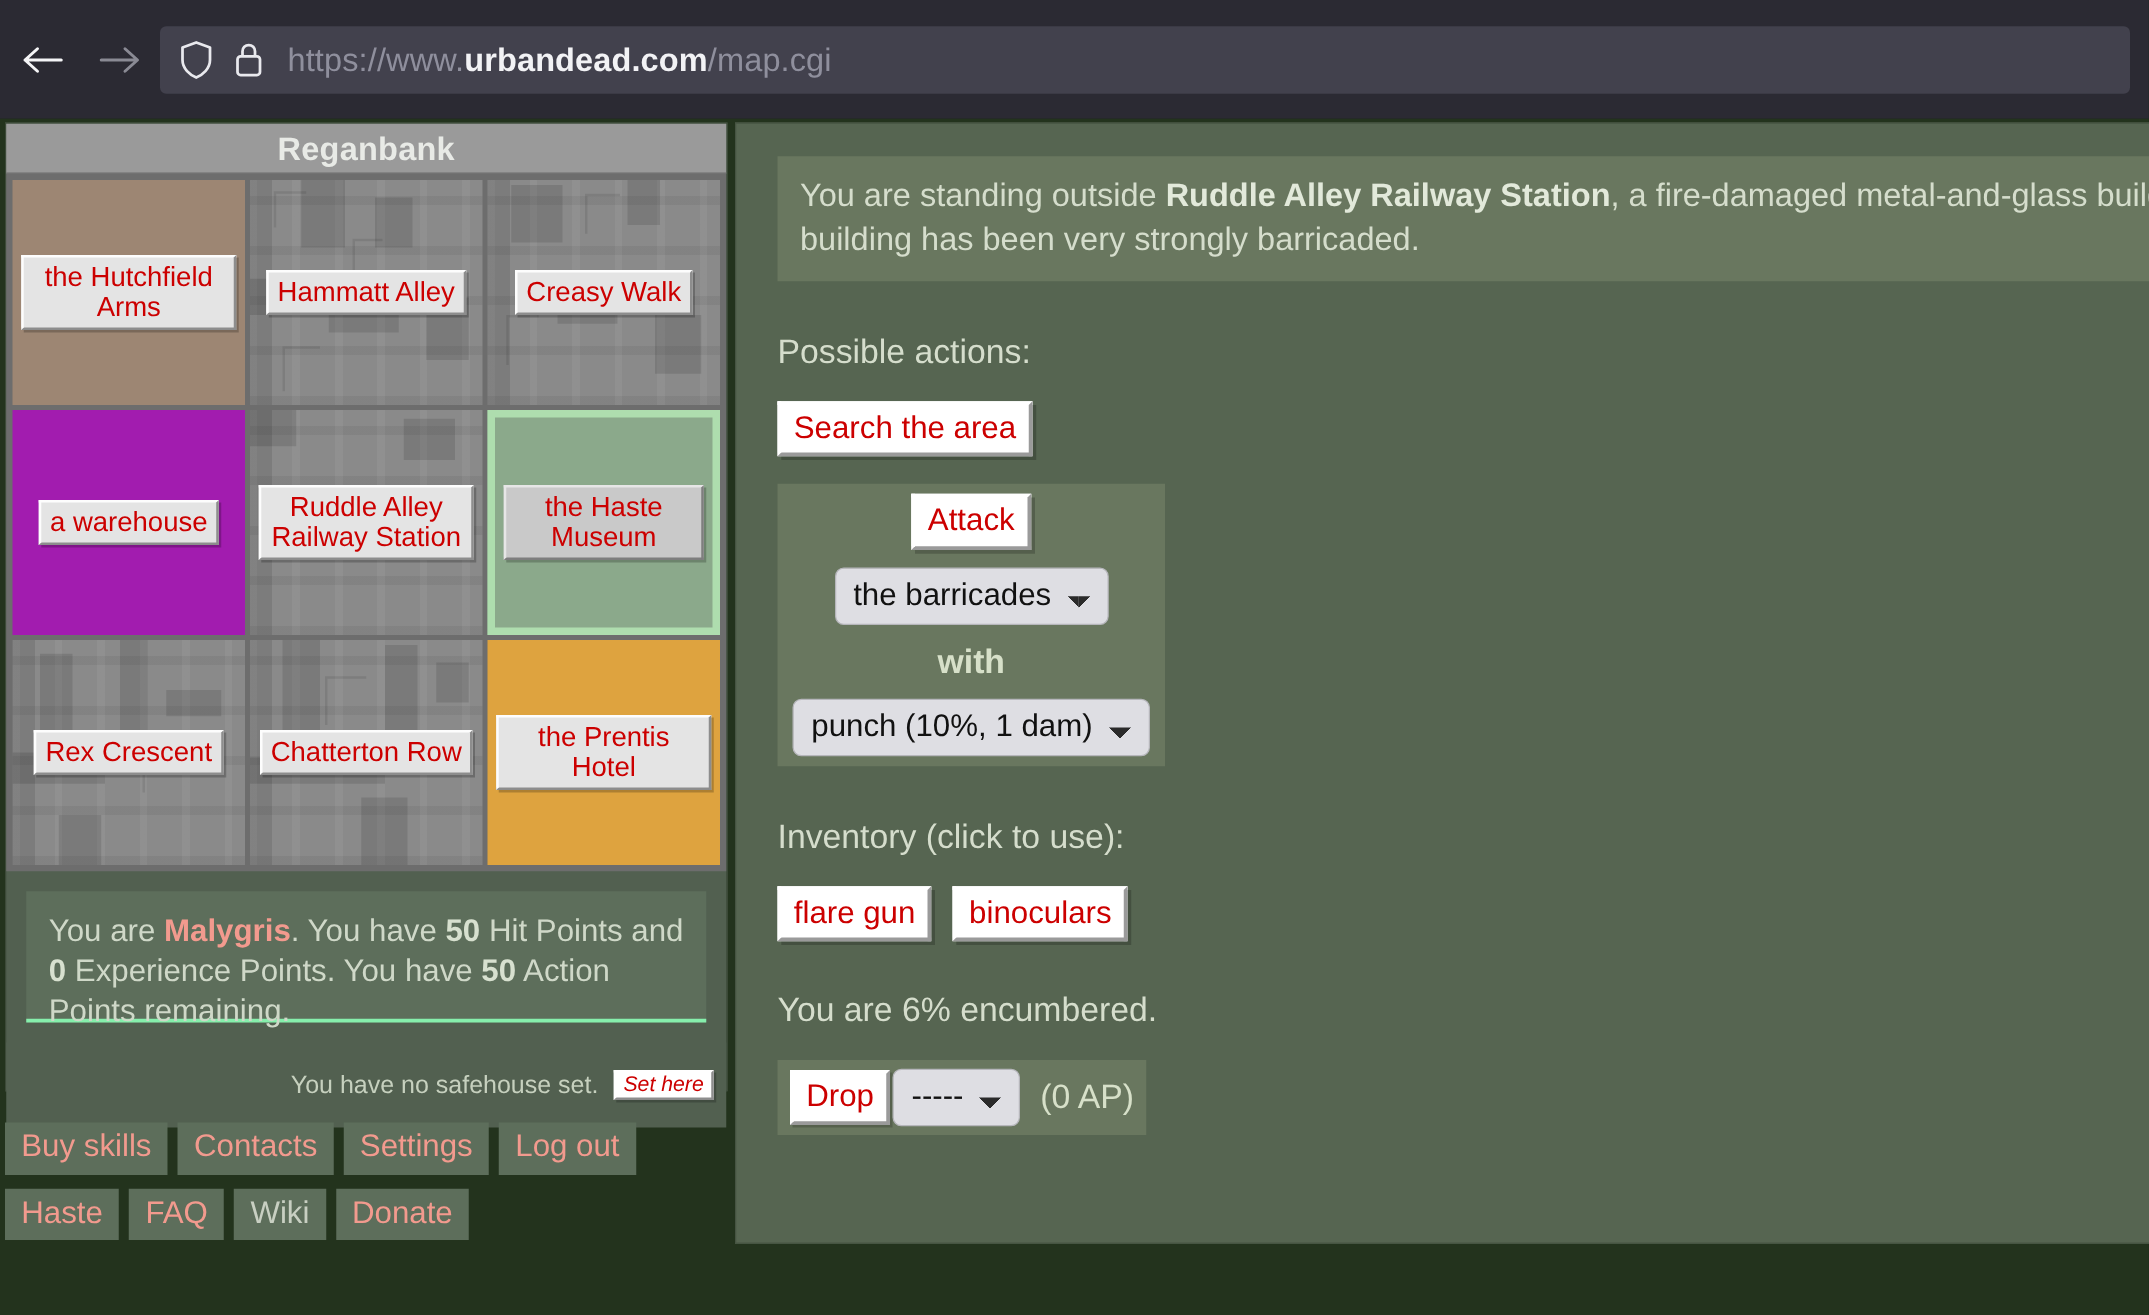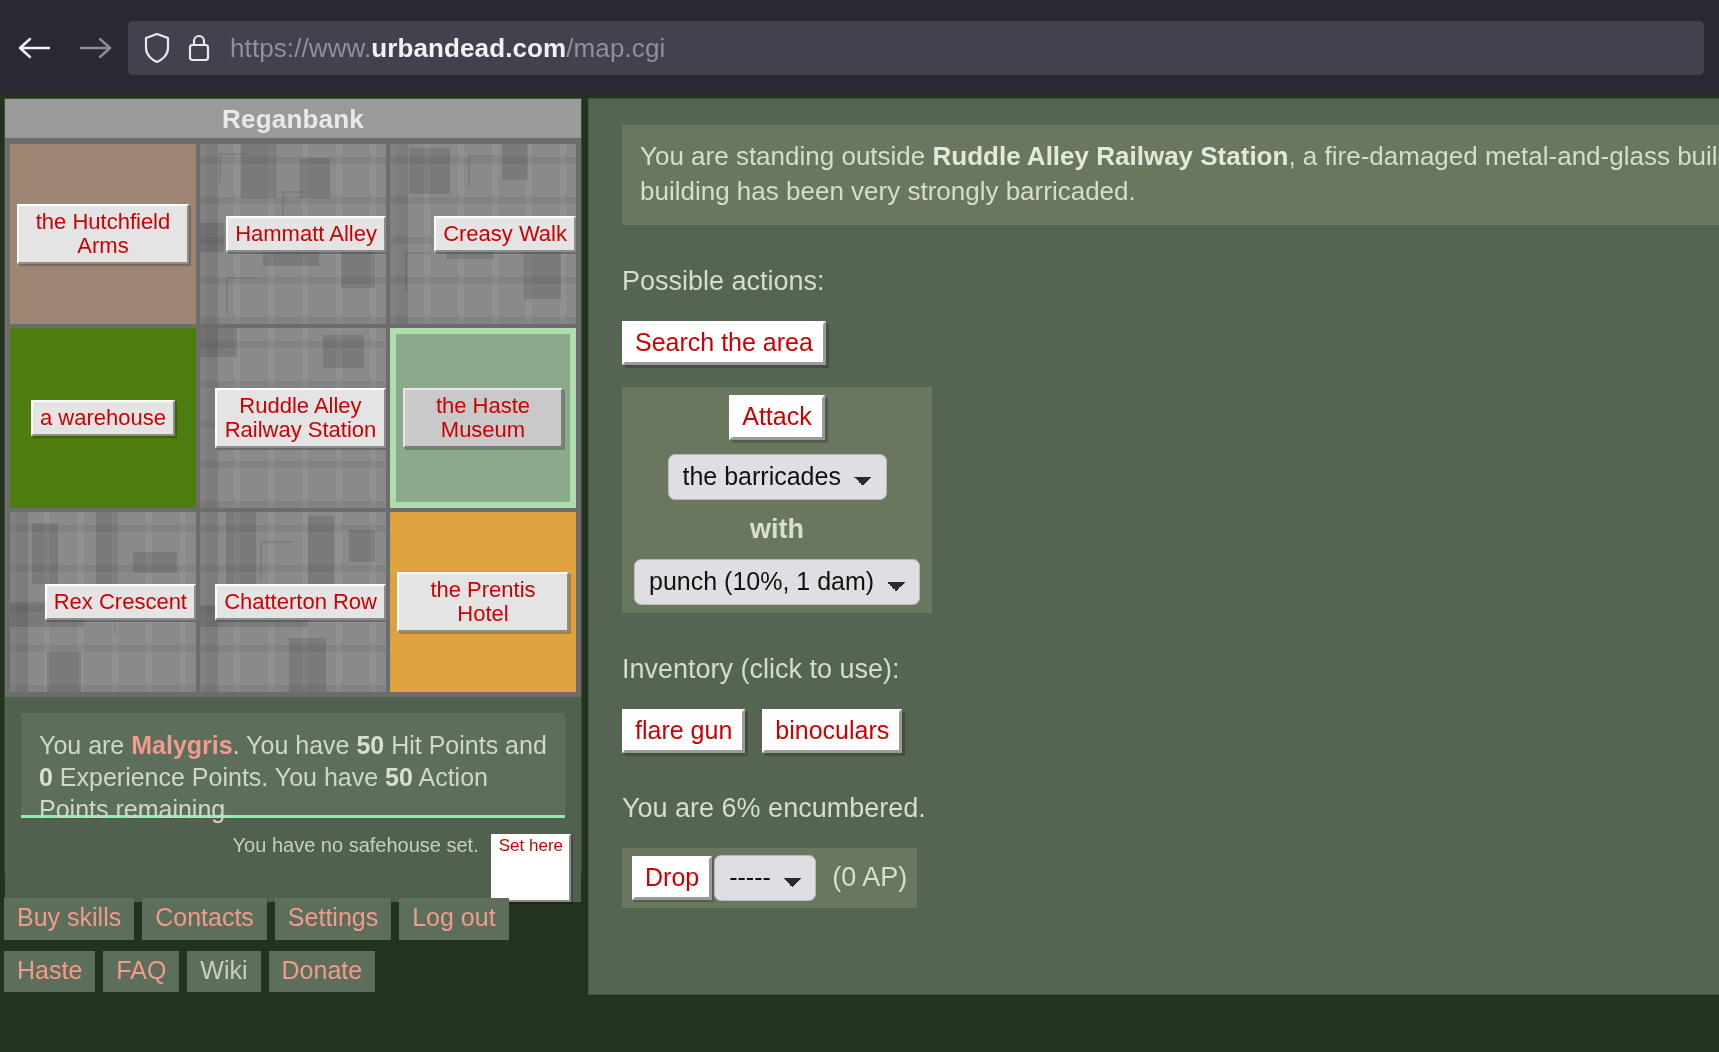--- a/index.html
+++ b/index.html
@@ -69,31 +69,30 @@
     display: flex; align-items: center; justify-content: center;
     cursor: pointer; overflow: hidden;
   }
   
   .cell.street {
     background-color: #8a8a8a;
     background-image:
       linear-gradient(90deg, rgba(0,0,0,.10) 0 18px, transparent 18px 100%),
       repeating-linear-gradient(90deg, rgba(255,255,255,.05) 0 6px, transparent 6px 34px),
       repeating-linear-gradient(0deg, rgba(0,0,0,.055) 0 7px, transparent 7px 40px);
-    justify-content: flex-end;
   }
   .cell.street .blk {
     position: absolute; background: rgba(0,0,0,.115);
   }
   .cell.street .ln {
     position: absolute; border: 2px solid rgba(0,0,0,.09);
     border-right: none; border-bottom: none;
   }
   .cell.building { background: #9d8673; }
-  .cell.building-plain { background: #4d7c0f; }
+  .cell.building-plain { background: #a21caf; }
   .cell.hotel { background: #dea33f; }
   .cell.current {
     background: #8ba98b;
     border: 6px solid #aeddae;
   }
   .label {
     position: relative; z-index: 3;
     background: #e4e4e4;
     color: #cc0000; font-size: 22px; line-height: 1.1;
     text-align: center;
@@ -118,31 +117,32 @@
     background: #5d6e5b;
     color: #cfd8c8; font-size: 25px; line-height: 1.28;
     border-bottom: 3px solid #86efac;
     height: 105px;
   }
   #status-box b { font-weight: 700; color: #d7e0cf; }
   #status-box .pname { color: #f29a8e; font-weight: 700; }
 
   #safehouse-bar {
     height: 68px; background: #526050;
-    display: flex; justify-content: flex-end;
+    display: flex; align-items: center; justify-content: flex-end;
     padding-right: 10px; gap: 12px;
   }
   #safehouse-text { color: #c6d0be; font-size: 20px; }
   #set-here-btn {
     background: #ffffff; color: #cc0000; font-size: 17px;
     padding: 0 6px;
     border-top: 2px solid #ffffff; border-left: 2px solid #ffffff;
     border-right: 2px solid #8d8d8d; border-bottom: 2px solid #8d8d8d;
     box-shadow: 2px 2px 0 rgba(0,0,0,.2);
     cursor: pointer;
+    font-style: italic;
   }
 
   
   #bottom-nav { position: absolute; left: 4px; top: 803px; width: 578px; }
   .nav-row { display: flex; gap: 8px; margin-bottom: 11px; }
   .nav-btn {
     background: #5d6e5b; color: #f29a8e; font-size: 25px;
     padding: 6px 13px 8px 13px; cursor: pointer; line-height: 1.1;
   }
   .nav-btn.visited { color: #c8cfc2; }

